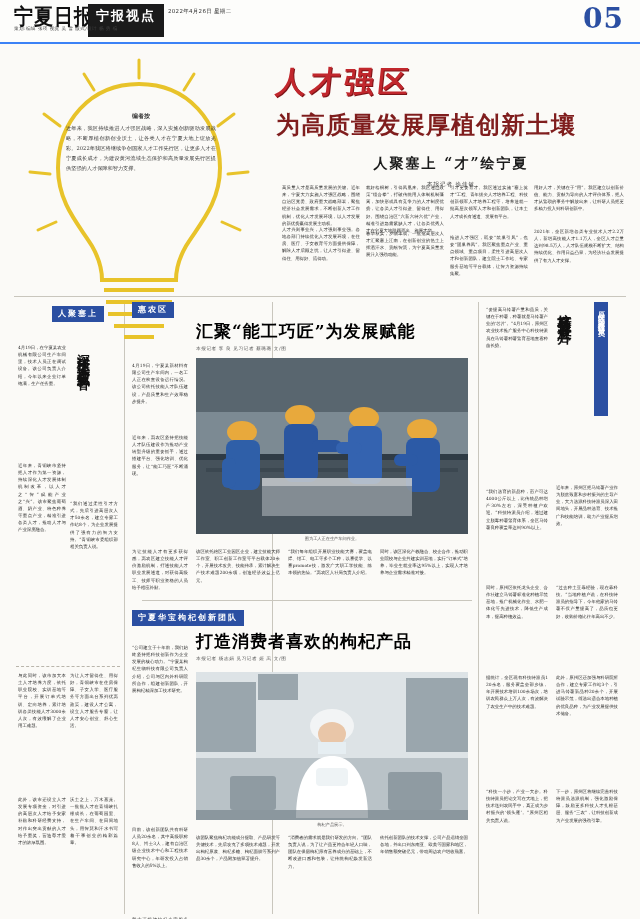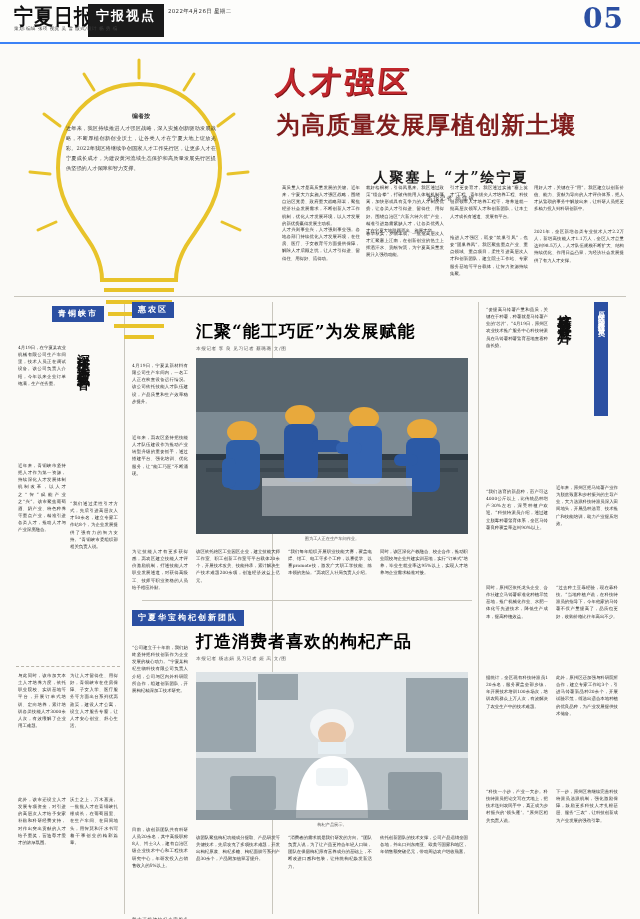--- a/index.html
+++ b/index.html
@@ -70,21 +70,21 @@
     font-size:30px;font-weight:bold;color:#c1272d;letter-spacing:4px;
     transform:skewX(-6deg);
     text-shadow:1px 1px 0 #7d1417;
   }
   .head-main{
     margin-top:6px;
     font-family:"DejaVu Serif","Liberation Serif",serif;
     font-size:24px;font-weight:bold;color:#7f1d1d;letter-spacing:1px;
   }
   .head-sub{
-    margin-top:28px;text-align:center;
+    margin-top:14px;text-align:center;
     font-family:"DejaVu Serif","Liberation Serif",serif;
     font-size:14px;font-weight:bold;color:#1a1a1a;letter-spacing:2px;
   }
   .head-byline{
     margin-top:8px;text-align:center;font-size:5.5px;color:#444;letter-spacing:1px;
   }
 
   
   .col{
     position:absolute;
@@ -190,21 +190,21 @@
     <div class="col" style="left:282px;top:140px;width:78px;height:108px;">高质量人才是高质量发展的关键。近年来，宁夏大力实施人才强区战略，围绕自治区党委、政府重大战略部署，聚焦经济社会发展需求，不断创新人才工作机制，优化人才发展环境，以人才发展的新优势赢得发展主动权。</div>
     <div class="col" style="left:366px;top:140px;width:78px;height:108px;">栽好梧桐树，引得凤凰来。我区通过政策“组合拳”，打破传统用人体制机制藩篱，加快形成具有竞争力的人才制度优势，让各类人才引得进、留得住、用得好。围绕自治区“六新六特六优”产业，精准引进急需紧缺人才，让各类优秀人才在宁夏大地脱颖而出、施展才华。</div>
     <div class="col" style="left:450px;top:140px;width:78px;height:108px;">引才更要育才。我区通过实施“塞上英才”工程、青年拔尖人才培养工程、科技创新领军人才培养工程等，培养造就一批高层次领军人才和创新团队，让本土人才成长有通道、发展有平台。</div>
     <div class="col" style="left:534px;top:140px;width:90px;height:108px;">用好人才，关键在于“用”。我区建立以创新价值、能力、贡献为导向的人才评价体系，把人才从繁琐的事务中解放出来，让科研人员把更多精力投入到科研创新中。</div>
 
     <div class="col" style="left:282px;top:182px;width:78px;height:66px;">人才兴则事业兴，人才强则事业强。各地各部门持续优化人才发展环境，在住房、医疗、子女教育等方面提供保障，解除人才后顾之忧，让人才引得进、留得住、用得好、流得动。</div>
     <div class="col" style="left:366px;top:186px;width:78px;height:62px;">春华秋实，岁物丰成。一批批高层次人才汇聚塞上江南，在创新创业的热土上挥洒汗水、贡献智慧，为宁夏高质量发展注入强劲动能。</div>
     <div class="col" style="left:450px;top:190px;width:78px;height:58px;">推进人才强区，既要“筑巢引凤”，也要“固巢养凤”。我区聚焦重点产业、重点领域、重点项目，柔性引进高层次人才和创新团队，建立院士工作站、专家服务基地等平台载体，让智力资源持续集聚。</div>
     <div class="col" style="left:534px;top:184px;width:90px;height:64px;">2021年，全区新增各类专业技术人才2.2万人，新增高技能人才1.1万人，全区人才总量达到98.5万人，人才队伍规模不断扩大、结构持续优化、作用日益凸显，为经济社会发展提供了有力人才支撑。</div>
 
-    <div class="tag-blue" style="left:52px;top:262px;">青铜峡市</div>
+    <div class="tag-blue" style="left:52px;top:262px;">人聚塞上</div>
     <div class="vtitle" style="left:74px;top:300px;font-size:13px;color:#111;height:150px;">深耕沃土让人才『破土飘香』</div>
 
     <div class="col" style="left:18px;top:300px;width:48px;height:112px;">4月19日，在宁夏某农业机械有限公司生产车间里，技术人员正在调试设备。该公司负责人介绍，今年以来企业订单饱满，生产任务重。</div>
     <div class="col" style="left:18px;top:418px;width:48px;height:200px;">近年来，青铜峡市坚持把人才作为第一资源，持续深化人才发展体制机制改革，以人才之“智”赋能产业之“兴”。该市聚焦葡萄酒、奶产业、特色种养等重点产业，精准引进各类人才，推动人才与产业深度融合。</div>
     <div class="col" style="left:70px;top:456px;width:48px;height:162px;">“我们通过柔性引才方式，先后引进高层次人才50余名，建立专家工作站8个，为企业发展提供了强有力的智力支持。”青铜峡市委组织部相关负责人说。</div>
 
     <div class="dotline" style="left:16px;top:622px;width:104px;"></div>
 
     <div class="col" style="left:18px;top:628px;width:48px;height:120px;">与此同时，该市加大本土人才培养力度，依托职业院校、实训基地等平台，开展订单式培训、定向培养，累计培训各类技能人才3000余人次，有效缓解了企业用工难题。</div>
     <div class="col" style="left:70px;top:628px;width:48px;height:120px;">为让人才留得住、用得好，青铜峡市在住房保障、子女入学、医疗服务等方面出台系列优惠政策，建设人才公寓，设立人才服务专窗，让人才安心创业、舒心生活。</div>

